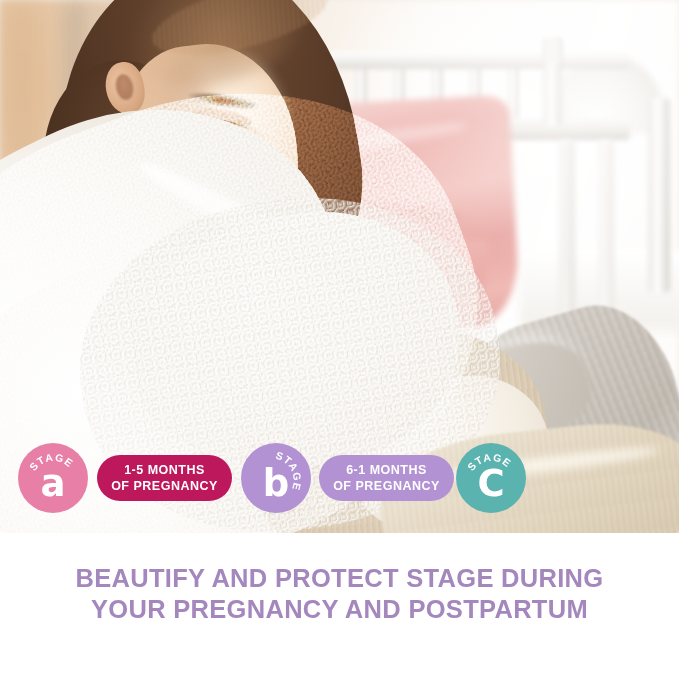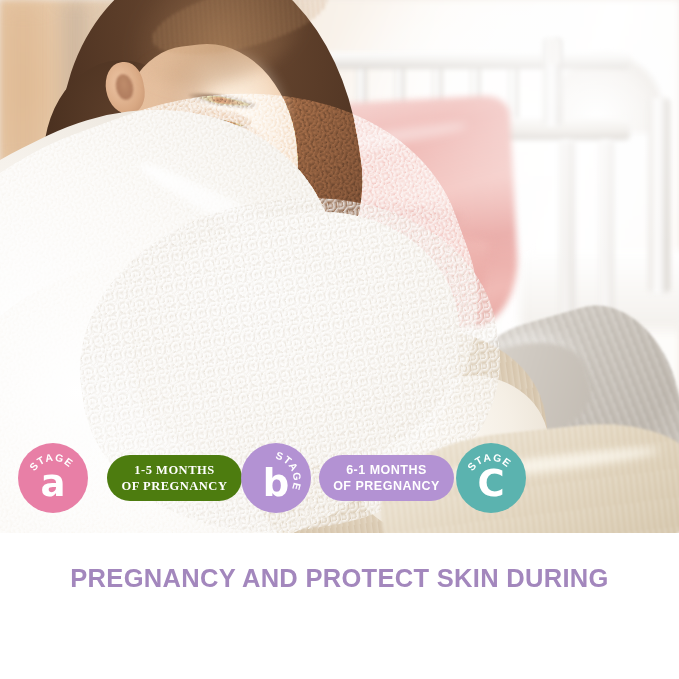--- a/index.html
+++ b/index.html
@@ -532,21 +532,21 @@
         <svg viewBox="0 0 70 70">
           <defs>
             <path id="arcpath0" d="M 13,40 A 22,22 0 0 1 57,40"></path>
           </defs>
           <g transform="rotate(-6 35 35)">
             <text class="arc-text"><textPath href="#arcpath0" startOffset="50%" text-anchor="middle">STAGE</textPath></text>
           </g>
         </svg>
         <span class="stage-letter">a</span>
       </div>
-      <div class="pill" style="left: 107px; width: 135px; background: #4d7c0f; font-family: Liberation Serif, serif;">
+      <div class="pill" style="left: 97px; width: 135px; background: #be185d;">
         <span class="ln">1-5 MONTHS</span>
         <span class="ln">OF PREGNANCY</span>
       </div>
       <div class="stage-circle" style="left: 241px; background: rgb(179, 146, 211);">
         <svg viewBox="0 0 70 70">
           <defs>
             <path id="arcpath1" d="M 13,40 A 22,22 0 0 1 57,40"></path>
           </defs>
           <g transform="rotate(62 35 35)">
             <text class="arc-text"><textPath href="#arcpath1" startOffset="50%" text-anchor="middle">STAGE</textPath></text>
@@ -565,16 +565,17 @@
           </defs>
           <g transform="rotate(-6 35 35)">
             <text class="arc-text"><textPath href="#arcpath2" startOffset="50%" text-anchor="middle">STAGE</textPath></text>
           </g>
         </svg>
         <span class="stage-letter">C</span>
       </div>
     </div>
 
   <div class="headline" id="headline" style="color: rgb(163, 135, 189);">
-      <span class="ln">PREGNANCY AND PROTECT SKIN DURING</span>
+      <span class="ln">BEAUTIFY AND PROTECT STAGE DURING</span>
+      <span class="ln">YOUR PREGNANCY AND POSTPARTUM</span>
     </div>
 
 </div>
 
 </body></html>

